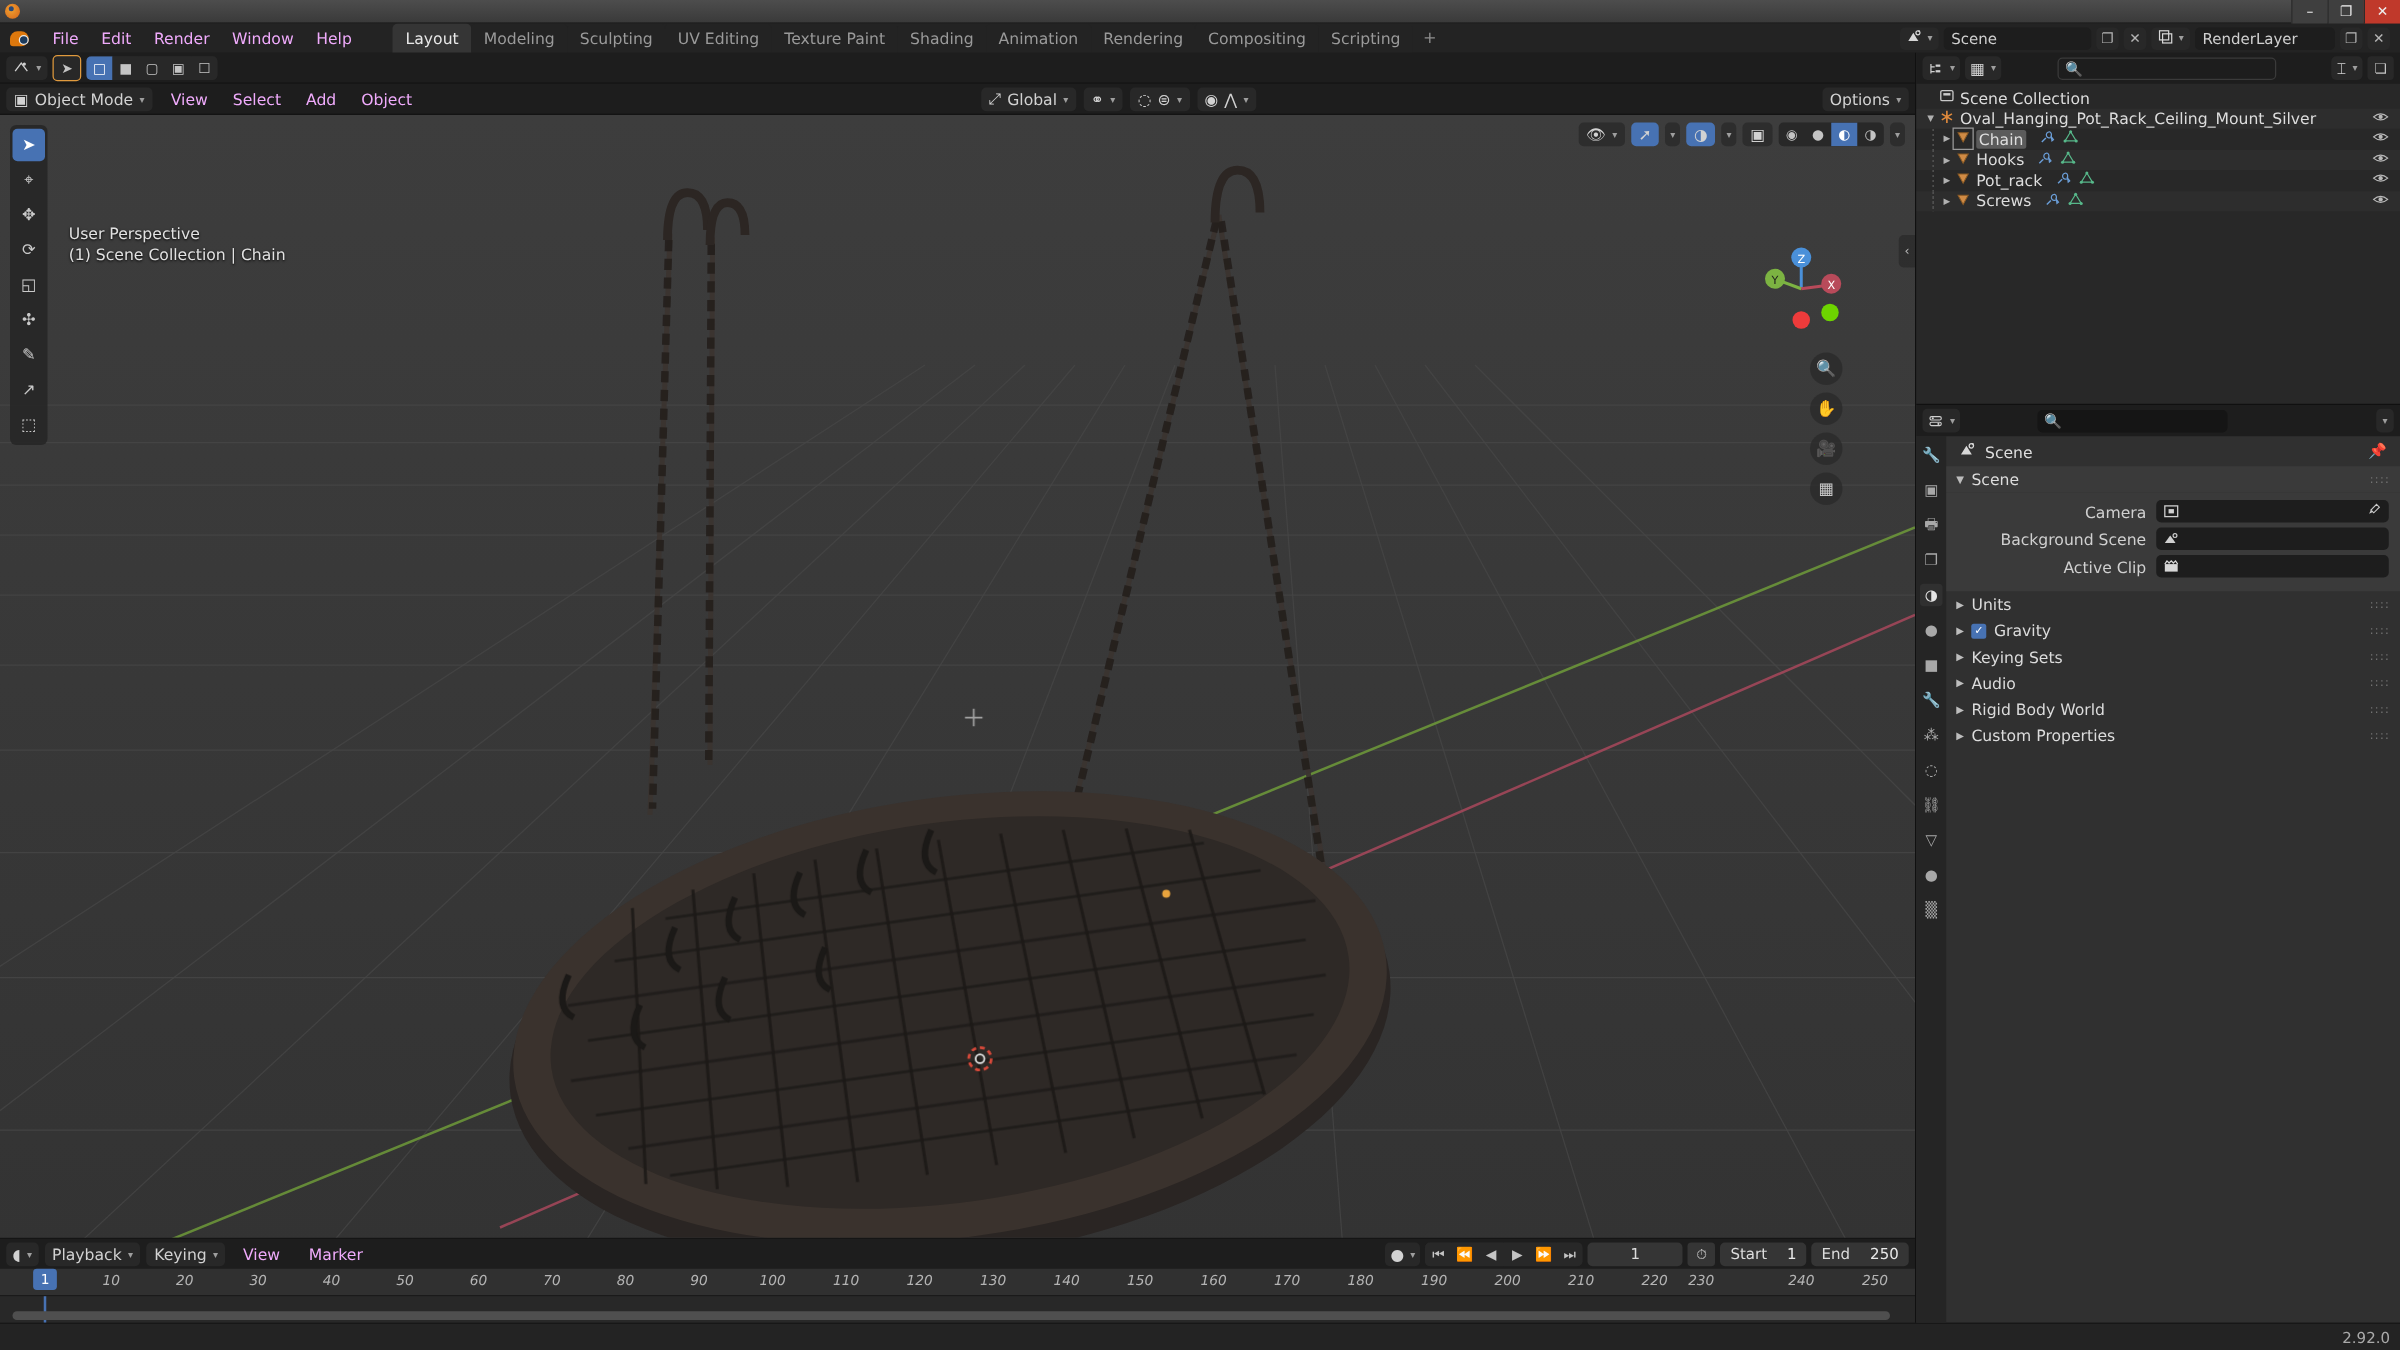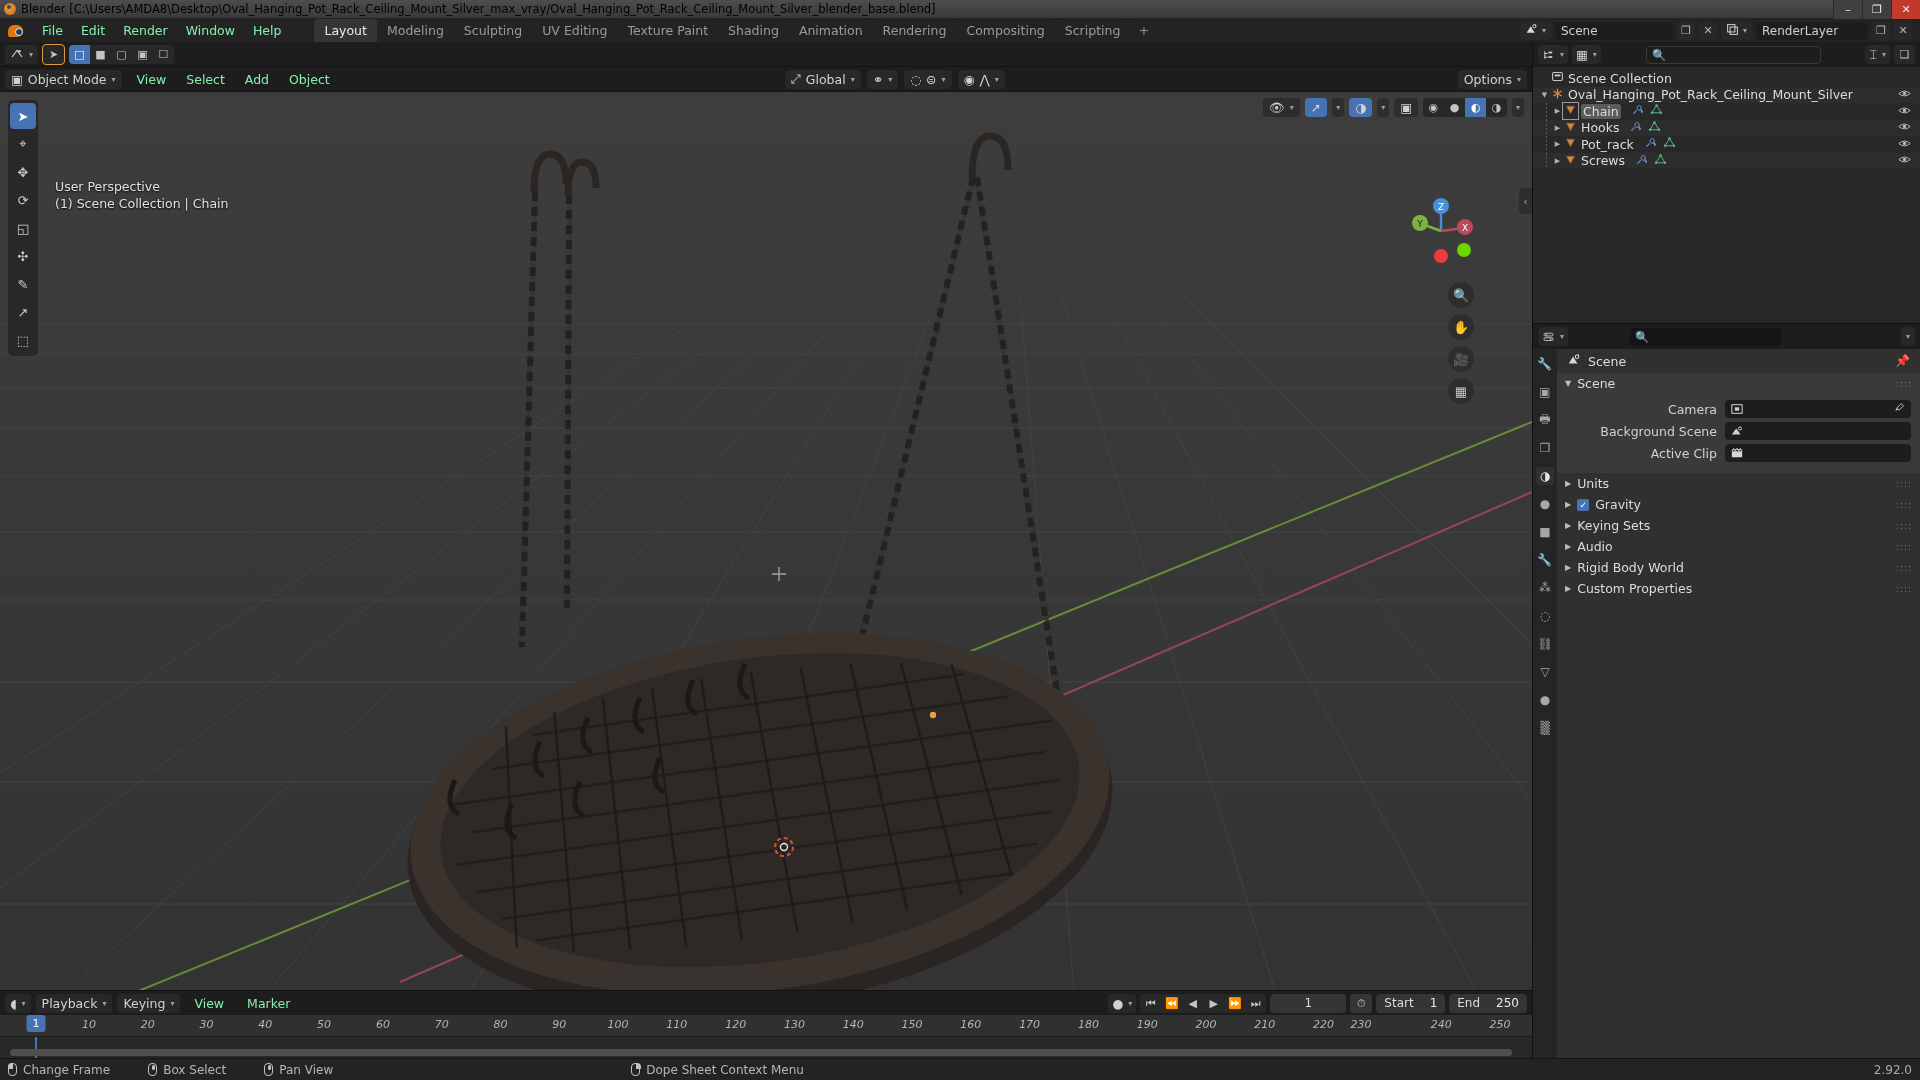--- a/index.html
+++ b/index.html
@@ -24,21 +24,21 @@
   #winbtns .b-close { background:#c0392b; }
 
   
   #topbar { height:23px; background:#232323; display:flex; align-items:center;
     padding:0 4px; gap:0; position:relative; }
   .blender-logo { width:18px; height:18px; margin:0 8px 0 3px; position:relative; flex:none;}
   .blender-logo:before{content:"";position:absolute;left:1px;top:3px;width:15px;height:12px;
     border-radius:7px 7px 7px 3px; background:#e87d0d; opacity:.95;}
   .blender-logo:after{content:"";position:absolute;left:8px;top:6px;width:6px;height:6px;
     border-radius:50%;background:#1b3a5c;border:1.5px solid #eaeaea;}
-  .menu-item { padding:3px 9px; font-size:12.5px; color:#86efac; white-space:nowrap; }
+  .menu-item { padding:3px 9px; font-size:12.5px; color:#f0abfc; white-space:nowrap; }
   #wsTabs { display:flex; margin-left:24px; align-items:flex-end; height:23px;}
   .ws-tab { padding:4px 10px 4px; font-size:12.5px; color:#9a9a9a; background:#232323;
     border-radius:4px 4px 0 0; white-space:nowrap; height:23px; display:flex; align-items:center;}
   .ws-tab.active { background:#353535; color:#e8e8e8; }
   .ws-add { padding:4px 8px; color:#8d8d8d; font-size:13px;}
   #topbar-right { margin-left:auto; display:flex; align-items:center; gap:4px; padding-right:4px;}
   .tb-ctrl { background:#282828; border-radius:4px; height:18px; display:flex; align-items:center;
      padding:0 5px; font-size:12px; color:#cfcfcf; gap:4px;}
   .tb-field { background:#1d1d1d; border-radius:4px; height:18px; display:flex; align-items:center;
      padding:0 6px; font-size:12px; color:#d0d0d0; gap:5px;}
@@ -161,21 +161,20 @@
   .mouse.mmb:before{content:"";position:absolute;left:3px;top:1px;width:3px;height:5px;background:#c3c3c3;border-radius:2px;}
   .mouse.rmb:before{content:"";position:absolute;right:-1.3px;top:-1.3px;width:5px;height:6px;
      background:#c3c3c3;border-radius:0 4px 0 0;}
   #stRight{margin-left:auto;font-size:12px;color:#a9a9a9;}
 </style>
 </head>
 <body>
 
 <div id="titlebar">
   <div class="tb-icon"></div>
-  <div class="tb-title">Blender [C:\Users\AMDA8\Desktop\Oval_Hanging_Pot_Rack_Ceiling_Mount_Silver_max_vray/Oval_Hanging_Pot_Rack_Ceiling_Mount_Silver_blender_base.blend]</div>
   <div id="winbtns">
     <div class="b-min">–</div>
     <div class="b-max">❐</div>
     <div class="b-close">✕</div>
   </div>
 </div>
 
 <div id="topbar">
   <div class="blender-logo"></div>
   <div id="menus" style="display:flex">
@@ -829,32 +828,14 @@
                 <span class="grip">::::</span>
               </div>
             </div>
         </div>
       </div>
     </div>
   </div>
 </div>
 
 <div id="statusbar">
-  <div id="stHints" style="display:flex">
-      <div class="st-item">
-        <span class="mouse lmb"></span>
-        <span>Change Frame</span>
-      </div>
-      <div class="st-item">
-        <span class="mouse mmb"></span>
-        <span>Box Select</span>
-      </div>
-      <div class="st-item">
-        <span class="mouse mmb"></span>
-        <span>Pan View</span>
-      </div>
-      <div class="st-item" style="margin-left: 260px;">
-        <span class="mouse rmb"></span>
-        <span>Dope Sheet Context Menu</span>
-      </div>
-    </div>
   <div id="stRight">2.92.0</div>
 </div>
 
 </body></html>

